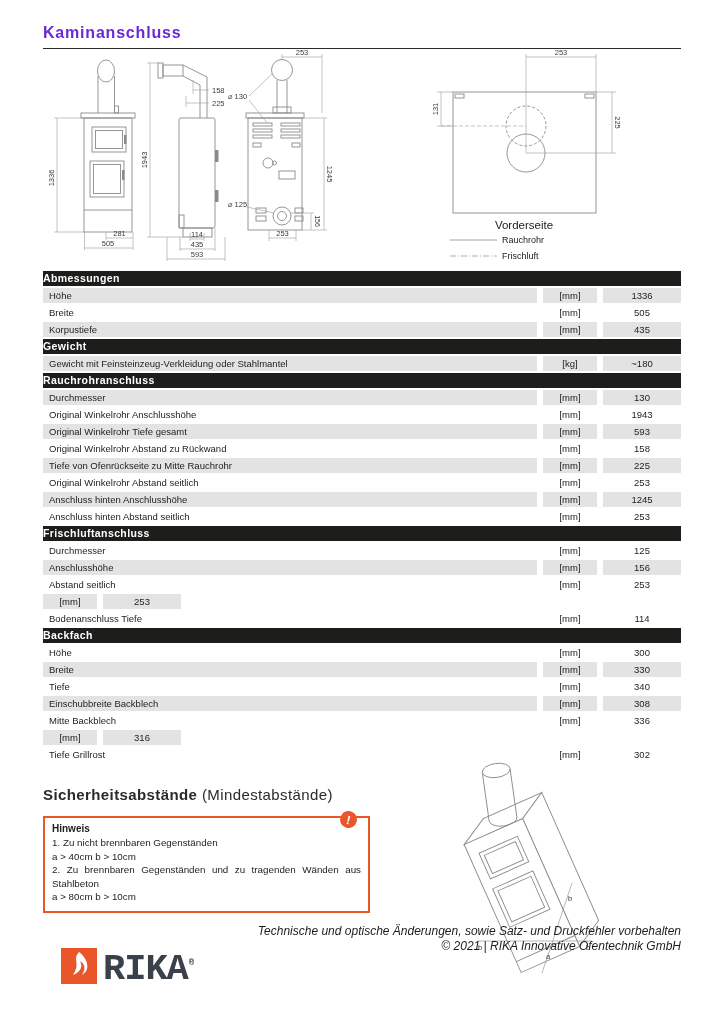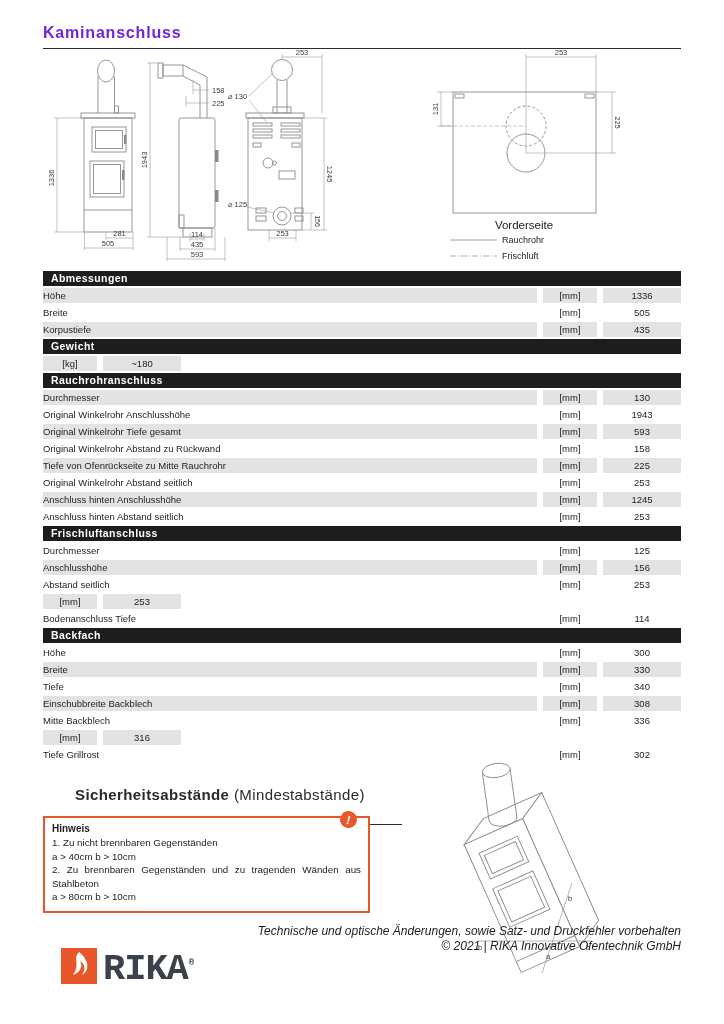--- a/index.html
+++ b/index.html
@@ -20,33 +20,33 @@
   svg text{font-family:"Liberation Sans","DejaVu Sans",sans-serif;}
   .dimtxt{font-size:7.5px;fill:#3a3a3a;}
   .dimtxt-s{font-size:7px;fill:#3a3a3a;}
   .caption{font-size:11.5px;fill:#222222;}
   .legendtxt{font-size:9px;fill:#222222;}
 
   
   #tables{left:43px;top:271px;width:638px;display:flex;flex-direction:column;}
   .tbar{
     height:15px;line-height:15px;background:#1d1d1b;color:#ffffff;
-    font-size:10.5px;font-weight:bold;letter-spacing:.4px;padding-left:8px;
+    font-size:10.5px;font-weight:bold;letter-spacing:.4px;
     margin-bottom:2px;
   }
   .trow{display:flex;height:15px;margin-bottom:2px;align-items:stretch;}
-  .c-label{flex:1;font-size:9.5px;line-height:15px;margin-right:6px;}
+  .c-label{flex:1;font-size:9.5px;line-height:15px;padding-left:6px;margin-right:6px;}
   .c-unit{width:54px;font-size:9.5px;line-height:15px;text-align:center;margin-right:6px;}
   .c-value{width:78px;font-size:9.5px;line-height:15px;text-align:center;}
   .trow.shaded .c-label,.trow.shaded .c-unit,.trow.shaded .c-value{background:#e3e3e3;}
 
   
   #safety-heading{
     left:43px;top:786px;width:327px;font-size:15px;letter-spacing:.4px;
-    padding-bottom:21px;border-bottom:1.5px solid #2a2a28;color:#2a2a28;margin-left:32px;
+    padding-bottom:21px;border-bottom:1.5px solid #2a2a28;color:#2a2a28;
   }
   #safety-heading .t1{font-weight:bold;}
   #safety-heading .t2{font-weight:normal;}
   #hinweis-box{
     left:43px;top:816px;width:327px;box-sizing:border-box;
     border:2px solid #e8562a;padding:4px 7px 7px 7px;background:#ffffff;
   }
   .ntitle{font-size:10px;font-weight:bold;line-height:14px;}
   .nline{font-size:9.8px;line-height:13.5px;text-align:justify;}
   #warn-badge{
@@ -227,20 +227,21 @@
       <div class="c-unit">[mm]</div>
       <div class="c-value">505</div>
     </div>
     <div class="trow shaded">
       <div class="c-label">Korpustiefe</div>
       <div class="c-unit">[mm]</div>
       <div class="c-value">435</div>
     </div>
     <div class="tbar">Gewicht</div>
     <div class="trow shaded">
+      <div class="c-label">Gewicht mit Feinsteinzeug-Verkleidung oder Stahlmantel</div>
       <div class="c-unit">[kg]</div>
       <div class="c-value">~180</div>
     </div>
     <div class="tbar">Rauchrohranschluss</div>
     <div class="trow shaded">
       <div class="c-label">Durchmesser</div>
       <div class="c-unit">[mm]</div>
       <div class="c-value">130</div>
     </div>
     <div class="trow">

